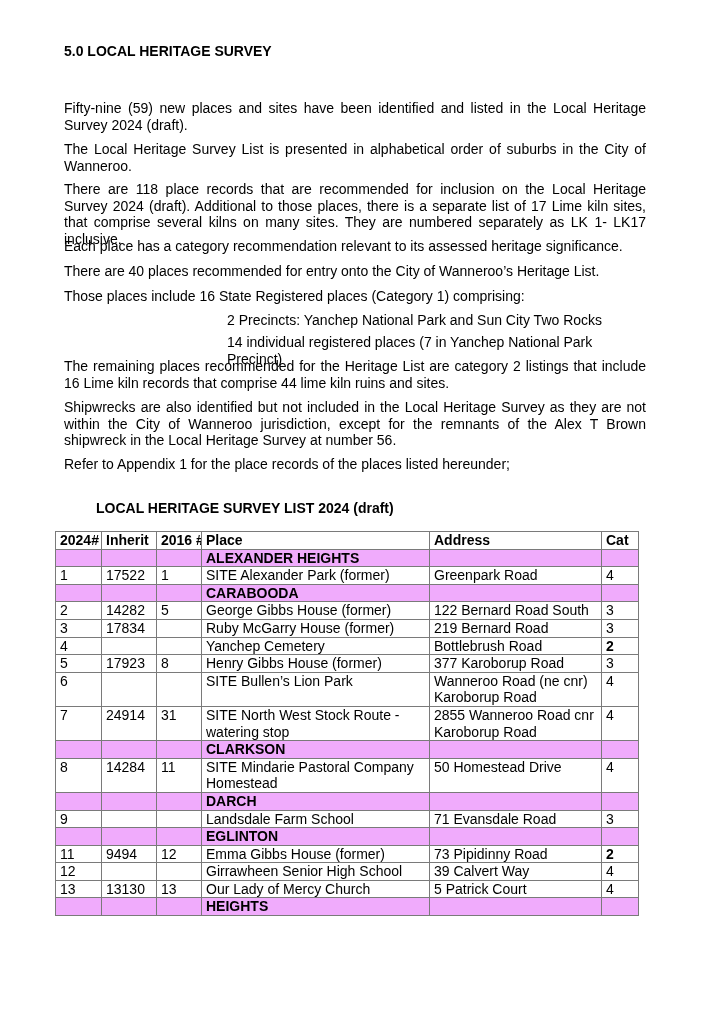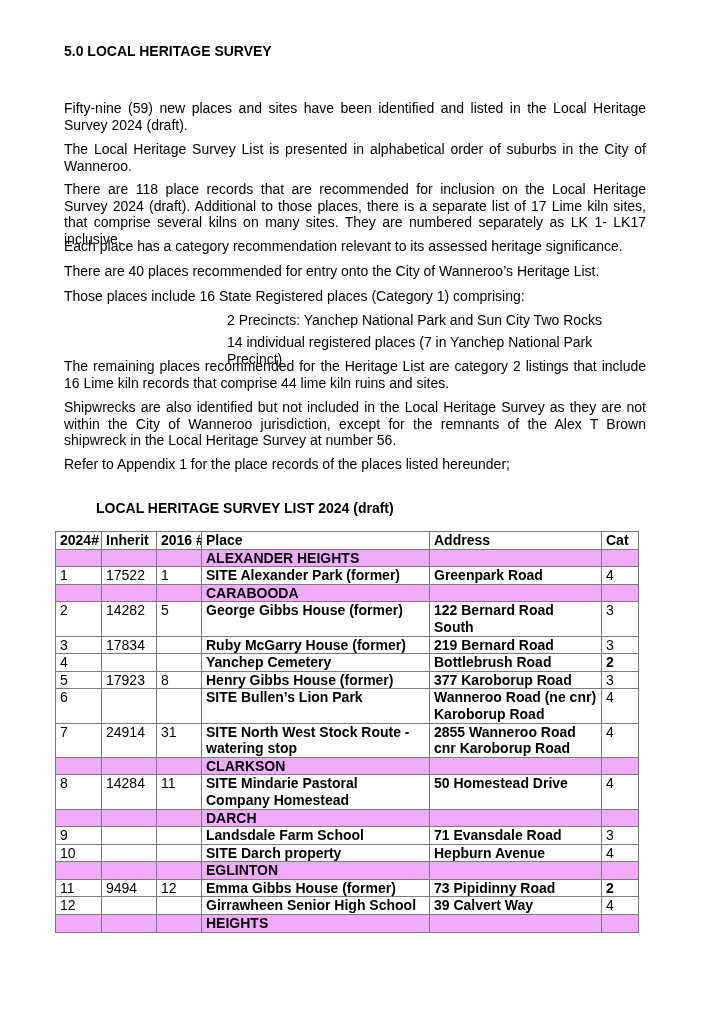--- a/index.html
+++ b/index.html
@@ -13,21 +13,21 @@
   .indent { position: absolute; left: 163px; font-size: 14px; line-height: 16.5px; margin: 0; }
   .h2 { position: absolute; top: 500px; left: 0; font-size: 14px; font-weight: bold; padding-left: 32px; }
   table.lhs {
     position: absolute; left: 55px; top: 531px;
     border-collapse: collapse; font-size: 14px; table-layout: fixed; width: 583px;
   }
   table.lhs td, table.lhs th {
     border: 1px solid #7a7a7a; padding: 0 4px; vertical-align: top; line-height: 16.6px;
     text-align: left; overflow: hidden; white-space: nowrap;
   }
-  table.lhs td.wrap { white-space: normal; font-weight: bold; }
+  table.lhs td.wrap { white-space: normal; }
   table.lhs th { font-weight: bold; }
   tr.suburb td { background: #f0abfc; font-weight: bold; }
   td.bold { font-weight: bold; }
 </style>
 </head>
 <body>
 
 <div class="page">
   <div class="h1">5.0  LOCAL HERITAGE SURVEY</div>
   <p class="para" style="top:100px">Fifty-nine (59) new places and sites have been identified and listed in the Local Heritage Survey 2024 (draft).</p>
@@ -161,28 +161,20 @@
         <td>&nbsp;</td>
       </tr>
       <tr>
         <td>9</td>
         <td></td>
         <td></td>
         <td class="wrap">Landsdale Farm School</td>
         <td class="wrap">71 Evansdale Road</td>
         <td>3</td>
       </tr>
-      <tr>
-        <td>10</td>
-        <td></td>
-        <td></td>
-        <td class="wrap">SITE Darch property</td>
-        <td class="wrap">Hepburn Avenue</td>
-        <td>4</td>
-      </tr>
       <tr class="suburb">
         <td>&nbsp;</td>
         <td>&nbsp;</td>
         <td>&nbsp;</td>
         <td>EGLINTON</td>
         <td>&nbsp;</td>
         <td>&nbsp;</td>
       </tr>
       <tr>
         <td>11</td>
@@ -193,20 +185,28 @@
         <td class="bold">2</td>
       </tr>
       <tr>
         <td>12</td>
         <td></td>
         <td></td>
         <td class="wrap">Girrawheen Senior High School</td>
         <td class="wrap">39 Calvert Way</td>
         <td>4</td>
       </tr>
+      <tr>
+        <td>13</td>
+        <td>13130</td>
+        <td>13</td>
+        <td class="wrap">Our Lady of Mercy Church</td>
+        <td class="wrap">5 Patrick Court</td>
+        <td>4</td>
+      </tr>
       <tr class="suburb">
         <td>&nbsp;</td>
         <td>&nbsp;</td>
         <td>&nbsp;</td>
         <td>HEIGHTS</td>
         <td>&nbsp;</td>
         <td>&nbsp;</td>
       </tr>
     </tbody>
 </table>

